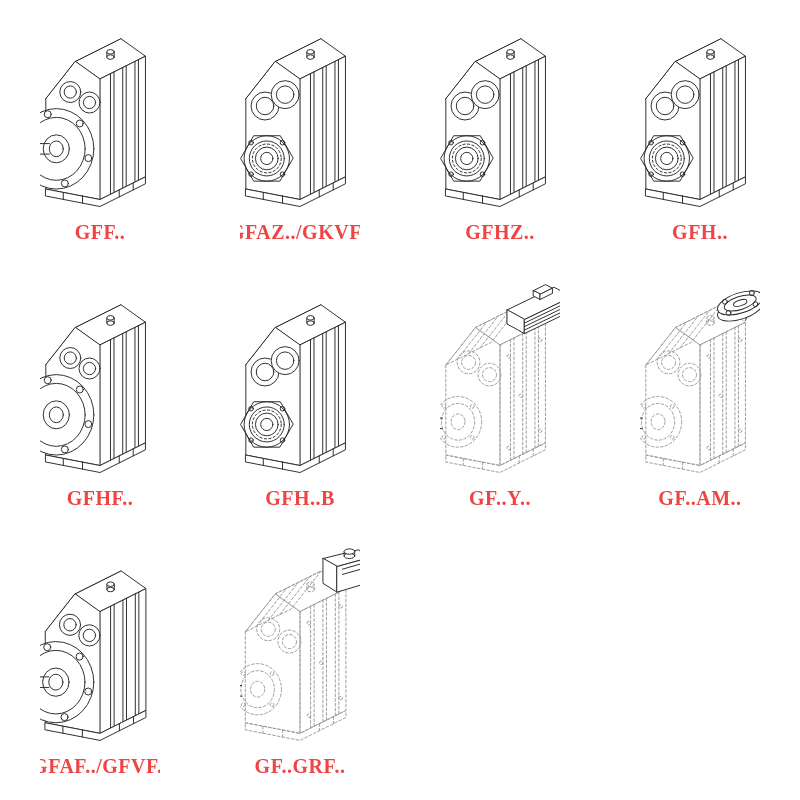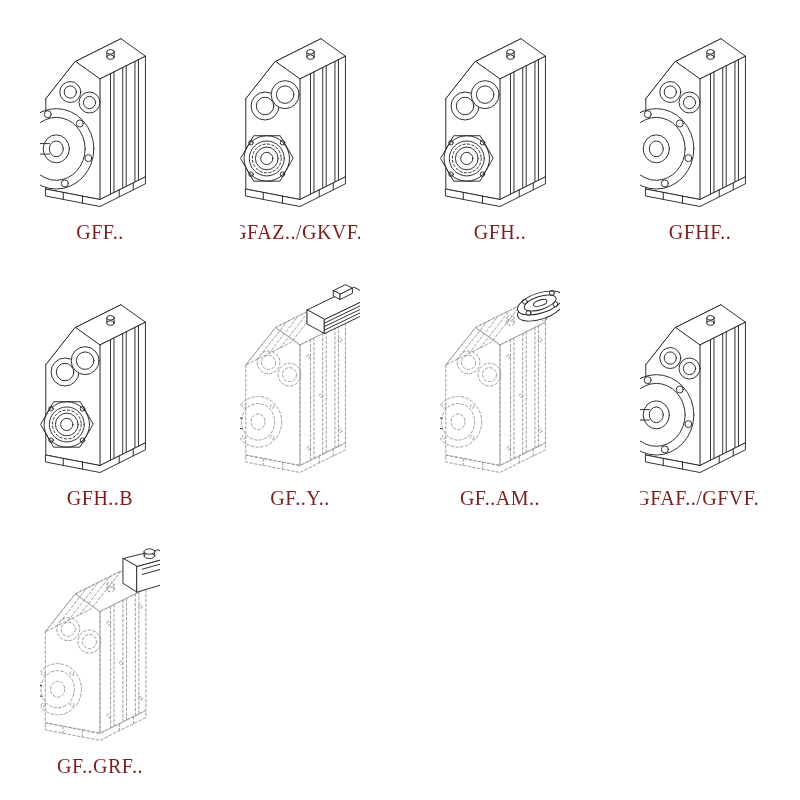--- a/index.html
+++ b/index.html
@@ -3,21 +3,21 @@
 <meta charset="utf-8">
 <style>
   *{box-sizing:border-box}
   html,body{margin:0;padding:0;background:#ffffff}
   .page{width:800px;height:800px;background:#fff;display:grid;
         grid-template-columns:repeat(4,200px);grid-template-rows:266px 266px 268px;}
   .cell{display:flex;flex-direction:column;align-items:center;justify-content:flex-end;
         padding-bottom:6px;overflow:hidden}
   .drawing{width:190px;height:212px;stroke:#2a2a2a;fill:none;stroke-width:1.1;
            stroke-linejoin:round;stroke-linecap:round}
-  .label{font-family:"Liberation Serif",serif;font-weight:400;font-size:20px;color:#7f1d1d;
+  .label{font-family:"Liberation Serif",serif;font-weight:700;font-size:20px;color:#ef4444;
          letter-spacing:.5px;white-space:nowrap;margin-top:4px}
   .cell:nth-child(11) .label,.cell:nth-child(12) .label{font-size:32px}
   .cell:nth-child(12){border:1px solid #b8b8b8}
   .defs{position:absolute;width:0;height:0;overflow:hidden}
 </style>
 </head>
 <body>
 
 <svg class="defs" aria-hidden="true">
   <defs>
@@ -188,20 +188,26 @@
     <figcaption class="label">GFF..</figcaption>
   </figure>
 
   <figure class="cell">
     <svg class="drawing" viewBox="0 0 200 230" aria-label="gearbox-hollow-shaft-bearing-face">
         <use href="#gb-B"></use>
       </svg>
     <figcaption class="label">GFAZ../GKVF..</figcaption>
   </figure>
 
+  <figure class="cell">
+    <svg class="drawing" viewBox="0 0 200 230" aria-label="gearbox-hollow-shaft-bearing-face">
+        <use href="#gb-B"></use>
+      </svg>
+    <figcaption class="label">GFHZ..</figcaption>
+  </figure>
 
   <figure class="cell">
     <svg class="drawing" viewBox="0 0 200 230" aria-label="gearbox-hollow-shaft-bearing-face">
         <use href="#gb-B"></use>
       </svg>
     <figcaption class="label">GFH..</figcaption>
   </figure>
 
   <figure class="cell">
     <svg class="drawing" viewBox="0 0 200 230" aria-label="gearbox-output-flange-hollow-shaft">

